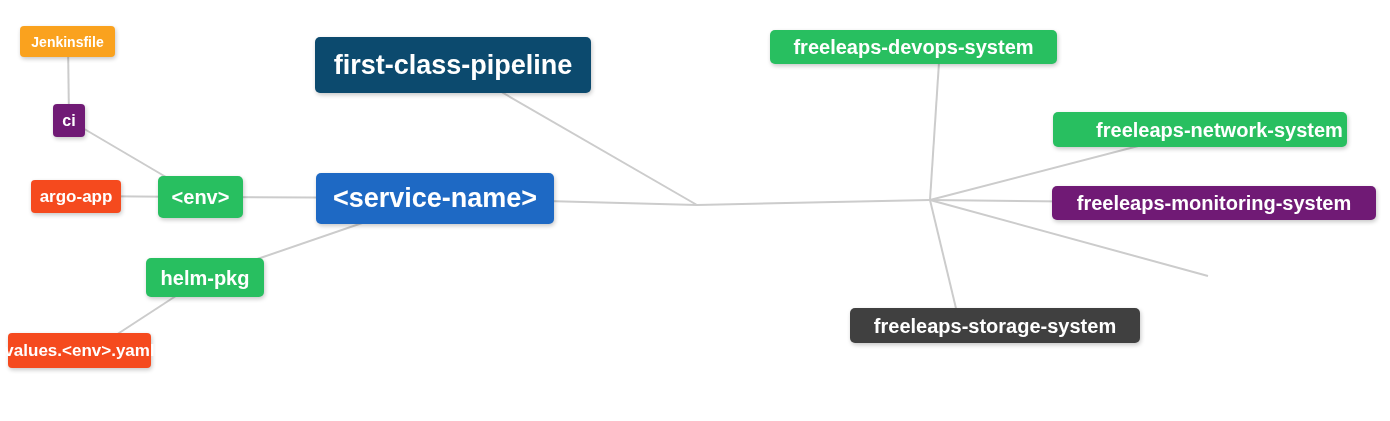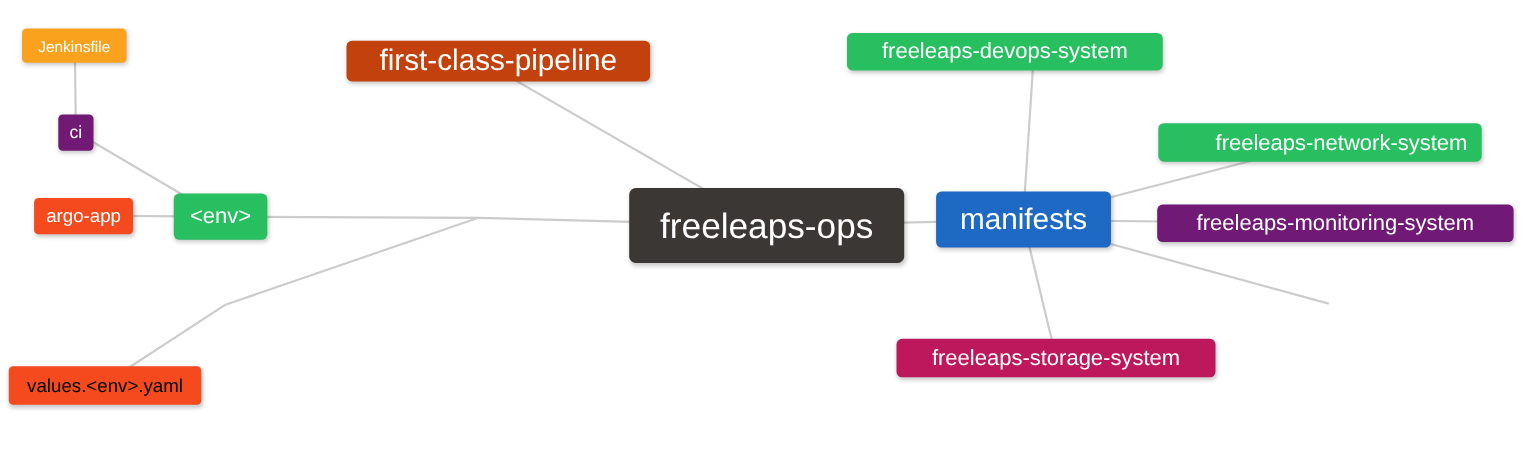--- a/index.html
+++ b/index.html
@@ -32,20 +32,21 @@
     display: flex;
     align-items: center;
     justify-content: center;
     color: #ffffff;
     border-radius: 5px;
     box-shadow: 1px 2px 4px rgba(0,0,0,0.22);
     white-space: nowrap;
     cursor: pointer;
     box-sizing: border-box;
     line-height: 1;
+    font-weight: bold;
   }
   .t-root   { font-size: 32px; border-radius: 6px; }
   .t-branch { font-size: 27px; }
   .t-leaf   { font-size: 20px; }
   .t-file   { font-size: 17px; border-radius: 4px; }
   .t-tiny   { font-size: 14px; border-radius: 4px; }
 </style>
 </head>
 <body>
 
@@ -69,32 +70,32 @@
   </svg>
 
   <div class="node t-tiny" style="left: 20px; top: 26px; width: 95px; height: 31px; background-color: rgb(250, 162, 30); color: rgb(255, 255, 255);">Jenkinsfile</div>
 
   <div class="node t-file" style="left: 53px; top: 104px; width: 32px; height: 33px; font-size: 16px; background-color: #701a75; color: rgb(255, 255, 255);">ci</div>
 
   <div class="node t-leaf" style="left: 158px; top: 176px; width: 85px; height: 42px; background-color: rgb(40, 191, 96); color: rgb(255, 255, 255);">&lt;env&gt;</div>
 
   <div class="node t-file" style="left: 31px; top: 180px; width: 90px; height: 33px; background-color: rgb(245, 74, 30); color: rgb(255, 255, 255);">argo-app</div>
 
+  <div class="node t-leaf" style="left: 146px; top: 258px; width: 118px; height: 39px; background-color: rgb(40, 191, 96); color: rgb(255, 255, 255);">helm-pkg</div>
 
-  <div class="node t-file" style="left: 8px; top: 333px; width: 175px; height: 35px; background-color: rgb(245, 74, 30); color: #000000;">values.&lt;env&gt;.yaml</div>
+  <div class="node t-file" style="left: 8px; top: 333px; width: 143px; height: 35px; background-color: rgb(245, 74, 30); color: #ffffff;">values.&lt;env&gt;.yaml</div>
 
-  <div class="node t-branch" style="left: 315px; top: 37px; width: 276px; height: 37px; background-color: #c2410c; color: rgb(255, 255, 255);">first-class-pipeline</div>
+  <div class="node t-branch" style="left: 315px; top: 37px; width: 276px; height: 56px; background-color: #0c4a6e; color: rgb(255, 255, 255);">first-class-pipeline</div>
+
+  <div class="node t-branch" style="left: 316px; top: 173px; width: 238px; height: 51px; background-color: rgb(30, 105, 196); color: rgb(255, 255, 255);">&lt;service-name&gt;</div>
 
 
-  <div class="node t-root" style="left: 572px; top: 171px; width: 250px; height: 68px; background-color: rgb(58, 55, 52); color: rgb(255, 255, 255);">freeleaps-ops</div>
-
-  <div class="node t-branch" style="left: 851px; top: 174px; width: 159px; height: 51px; background-color: rgb(30, 105, 196); color: rgb(255, 255, 255);">manifests</div>
 
   <div class="node t-leaf" style="left: 770px; top: 30px; width: 287px; height: 34px; background-color: rgb(40, 191, 96); color: rgb(255, 255, 255);">freeleaps-devops-system</div>
 
   <div class="node t-leaf" style="left: 1053px; top: 112px; width: 294px; height: 35px; background-color: rgb(40, 191, 96); color: rgb(255, 255, 255); padding-left: 39px;">freeleaps-network-system</div>
 
   <div class="node t-leaf" style="left: 1052px; top: 186px; width: 324px; height: 34px; background-color: #701a75; color: rgb(255, 255, 255);">freeleaps-monitoring-system</div>
 
 
-  <div class="node t-leaf" style="left: 815px; top: 308px; width: 290px; height: 35px; background-color: #be185d; color: rgb(255, 255, 255);">freeleaps-storage-system</div>
+  <div class="node t-leaf" style="left: 850px; top: 308px; width: 290px; height: 35px; background-color: #404040; color: rgb(255, 255, 255);">freeleaps-storage-system</div>
 
 </div>
 
 </body></html>

